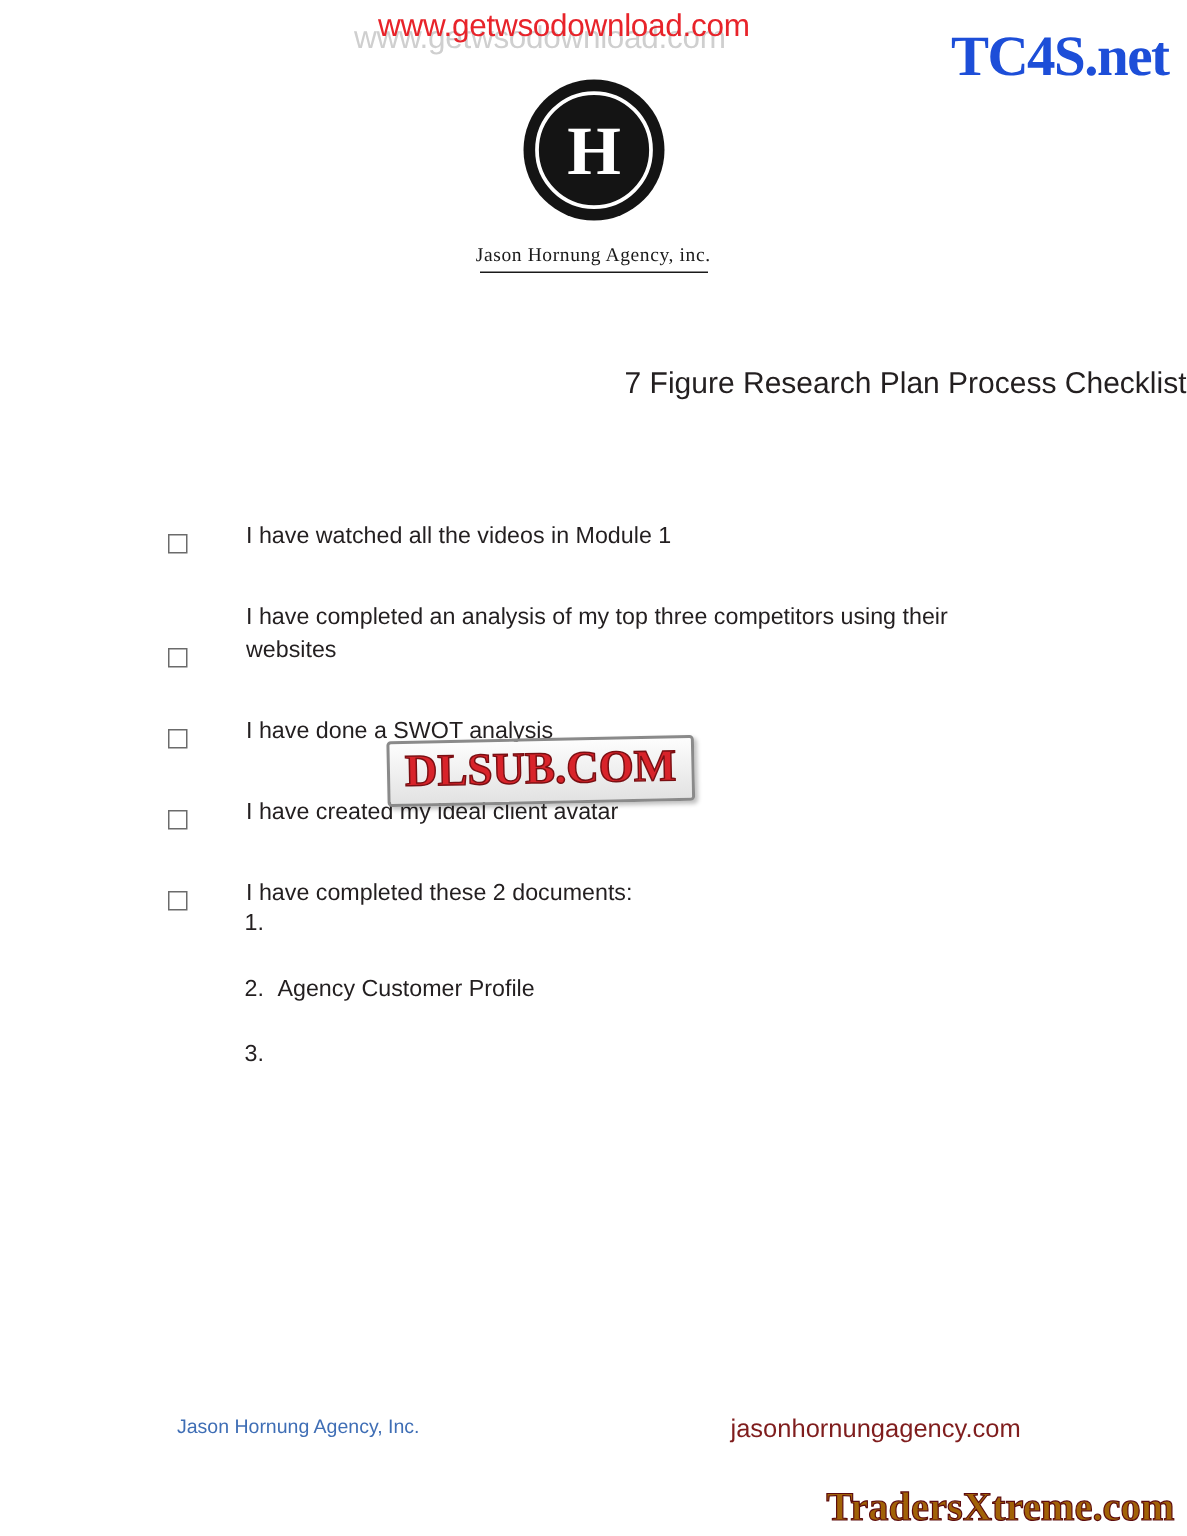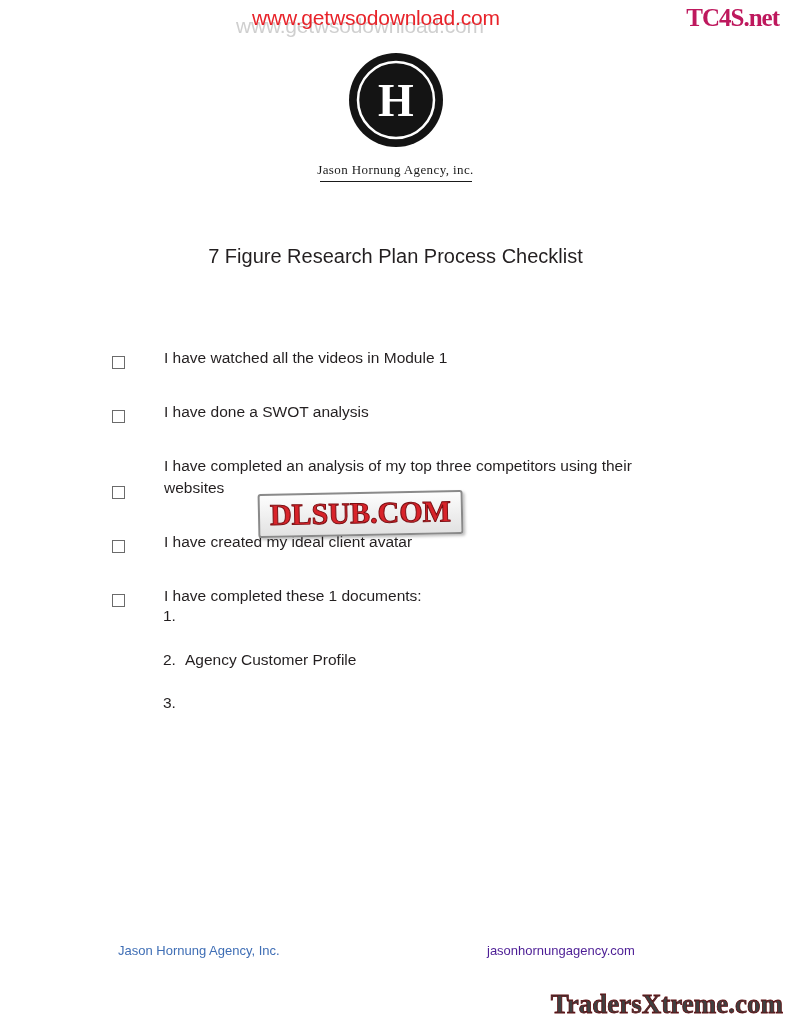--- a/index.html
+++ b/index.html
@@ -34,25 +34,25 @@
     font-family: "Liberation Sans", sans-serif;
     font-size: 21px;
     color: #bfbfbf;
     opacity: 0.75;
     letter-spacing: -0.2px;
     white-space: nowrap;
   }
   .wm-tc4s {
     position: absolute;
     right: 12px;
-    top: 4px;
+    top: 16px;
     font-family: "Liberation Serif", serif;
     font-weight: bold;
-    font-size: 25px;
-    color: #be185d;
+    font-size: 38px;
+    color: #1d4ed8;
     letter-spacing: -1px;
     white-space: nowrap;
   }
   .wm-dlsub {
     position: absolute;
     left: 258px;
     top: 492px;
     transform: rotate(-1.2deg);
     font-family: "Liberation Serif", serif;
     font-weight: bold;
@@ -67,21 +67,21 @@
     box-shadow: 2px 2px 3px rgba(0,0,0,0.25);
     white-space: nowrap;
   }
   .wm-traders {
     position: absolute;
     right: 8px;
     bottom: 4px;
     font-family: "Liberation Serif", serif;
     font-weight: bold;
     font-size: 27px;
-    color: #404040;
+    color: #a16207;
     -webkit-text-stroke: 0.8px #5d0b0e;
     white-space: nowrap;
   }
 
   
   .logo-wrap {
     position: absolute;
     left: 0;
     right: 0;
     top: 52px;
@@ -109,21 +109,21 @@
     height: 1px;
     background: #1a1a1a;
   }
 
   
   .doc-title {
     position: absolute;
     left: 0;
     right: 0;
     top: 245px;
-    text-align: center;
+    text-align: right;
     font-size: 20px;
     color: #231f20;
     font-family: "Liberation Sans", sans-serif;
   }
 
   .checklist {
     position: absolute;
     left: 112px;
     top: 315px;
     width: 580px;
@@ -176,22 +176,22 @@
     left: 118px;
     top: 943px;
     font-size: 13px;
     color: #3f6eb5;
     font-family: "Liberation Sans", sans-serif;
   }
   .footer-center {
     position: absolute;
     left: 487px;
     top: 943px;
-    font-size: 13px;
-    color: #4c1d95;
+    font-size: 17px;
+    color: #7f1d1d;
     font-family: "Liberation Sans", sans-serif;
   }
 </style>
 </head>
 <body>
 
 <div class="wm-top-left-ghost">www.getwsodownload.com</div>
 <div class="wm-top-left">www.getwsodownload.com</div>
 <div class="wm-tc4s">TC4S.net</div>
 
@@ -209,33 +209,33 @@
 
 <div class="doc-title">7 Figure Research Plan Process Checklist</div>
 
 <div class="checklist">
   <div class="check-row">
     <span class="checkbox"></span>
     <span class="check-label">I have watched all the videos in Module 1</span>
   </div>
   <div class="check-row">
     <span class="checkbox"></span>
+    <span class="check-label">I have completed an analysis of my top three competitors using their websites</span>
+  </div>
+  <div class="check-row">
+    <span class="checkbox"></span>
     <span class="check-label">I have done a SWOT analysis</span>
   </div>
   <div class="check-row">
     <span class="checkbox"></span>
-    <span class="check-label">I have completed an analysis of my top three competitors using their websites</span>
-  </div>
-  <div class="check-row">
-    <span class="checkbox"></span>
     <span class="check-label">I have created my ideal client avatar</span>
   </div>
   <div class="check-row">
     <span class="checkbox"></span>
-    <span class="check-label">I have completed these 1 documents:</span>
+    <span class="check-label">I have completed these 2 documents:</span>
   </div>
 </div>
 
 <div class="numbered">
   <div class="num-row">
     <span class="num-idx">1.</span>
   </div>
   <div class="num-row">
     <span class="num-idx">2.</span>
     <span class="num-text">Agency Customer Profile</span>

